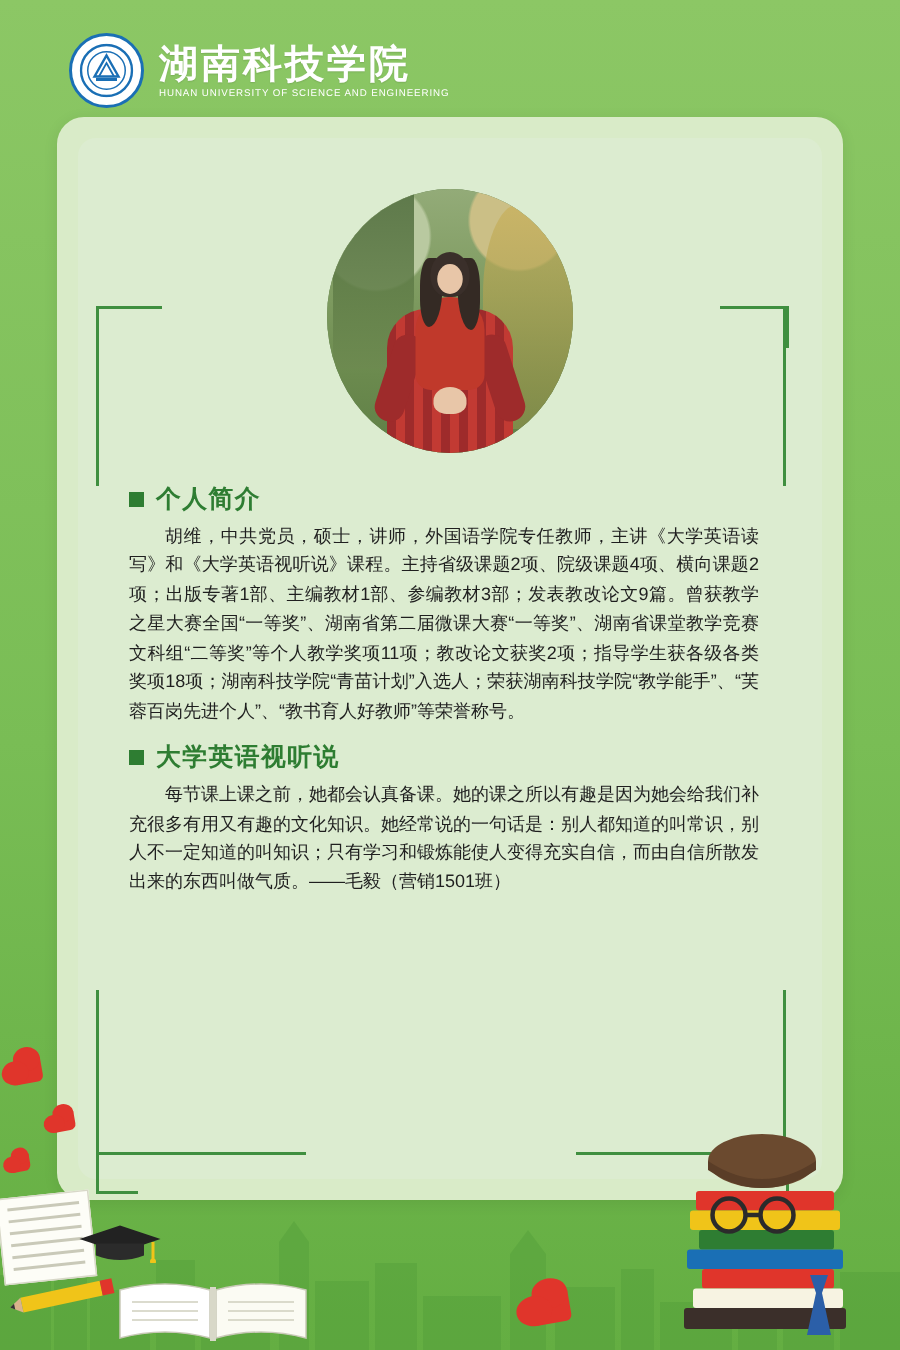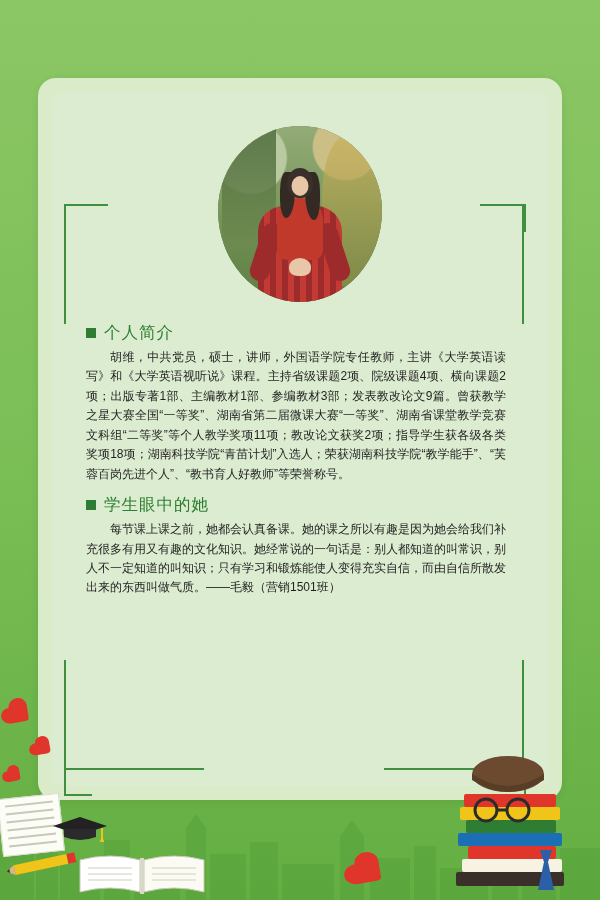--- a/index.html
+++ b/index.html
@@ -200,21 +200,21 @@
     margin: 10px 0 4px 0;
   }
   .sec-marker {
     width: 10px;
     height: 10px;
     background: #2e7d32;
     flex: none;
   }
   .sec-title {
     font-size: 16.5px;
-    font-weight: normal;
+    font-weight: bold;
     color: #2e7d32;
     letter-spacing: 1px;
   }
   .para {
     font-size: 12px;
     line-height: 1.62;
     color: #1f1f1f;
     text-align: justify;
     text-indent: 2em;
     margin: 0 0 2px 0;
@@ -286,20 +286,35 @@
       <rect x="414" y="66" width="22" height="54"></rect>
       <rect x="440" y="88" width="48" height="32"></rect>
       <rect x="492" y="58" width="26" height="62"></rect>
       <rect x="522" y="80" width="34" height="40"></rect>
       <rect x="560" y="68" width="40" height="52"></rect>
       <polygon points="186,48 196,34 206,48"></polygon>
       <polygon points="340,56 352,40 364,56"></polygon>
     </g>
   </svg>
 
+  <div class="logo-wrap">
+    <div class="logo-mark">
+      <svg width="36" height="36" viewBox="0 0 36 36">
+        <circle cx="18" cy="18" r="17" fill="#ffffff" stroke="#1a6fb5" stroke-width="1.6"></circle>
+        <circle cx="18" cy="18" r="12.5" fill="none" stroke="#1a6fb5" stroke-width="1"></circle>
+        <path d="M10 22 L18 8 L26 22 Z" fill="none" stroke="#1a6fb5" stroke-width="1.6"></path>
+        <path d="M13 22 L18 13 L23 22" fill="none" stroke="#1a6fb5" stroke-width="1.2"></path>
+        <rect x="11" y="23" width="14" height="2" fill="#1a6fb5"></rect>
+      </svg>
+    </div>
+    <div>
+      <div class="logo-text-cn">湖南科技学院</div>
+      <div class="logo-text-en">HUNAN UNIVERSITY OF SCIENCE AND ENGINEERING</div>
+    </div>
+  </div>
 
   <div class="card">
     <div class="card-inner"></div>
   </div>
 
   <div class="portrait">
     <div class="ph-bg"></div>
     <div class="ph-tree"></div>
     <div class="ph-tree2"></div>
     <div class="ph-coat"></div>
@@ -333,21 +348,21 @@
         <span class="sec-marker"></span>
         <span class="sec-title">个人简介</span>
       </div>
       <p class="para">胡维，中共党员，硕士，讲师，外国语学院专任教师，主讲《大学英语读写》和《大学英语视听说》课程。主持省级课题2项、院级课题4项、横向课题2项；出版专著1部、主编教材1部、参编教材3部；发表教改论文9篇。曾获教学之星大赛全国“一等奖”、湖南省第二届微课大赛“一等奖”、湖南省课堂教学竞赛文科组“二等奖”等个人教学奖项11项；教改论文获奖2项；指导学生获各级各类奖项18项；湖南科技学院“青苗计划”入选人；荣获湖南科技学院“教学能手”、“芙蓉百岗先进个人”、“教书育人好教师”等荣誉称号。</p>
     </div>
 
 
     <div class="section">
       <div class="sec-head">
         <span class="sec-marker"></span>
-        <span class="sec-title">学生眼中的她</span>
+        <span class="sec-title">大学英语视听说</span>
       </div>
       <p class="para">每节课上课之前，她都会认真备课。她的课之所以有趣是因为她会给我们补充很多有用又有趣的文化知识。她经常说的一句话是：别人都知道的叫常识，别人不一定知道的叫知识；只有学习和锻炼能使人变得充实自信，而由自信所散发出来的东西叫做气质。——毛毅（营销1501班）</p>
     </div>
 
   </div>
 
   <div class="deco-heart" style="left:10px; top:706px;">
       <div class="heart-shape"></div>
     </div>
   <div class="deco-heart" style="left:36px; top:742px; width:14px; height:12px;">

